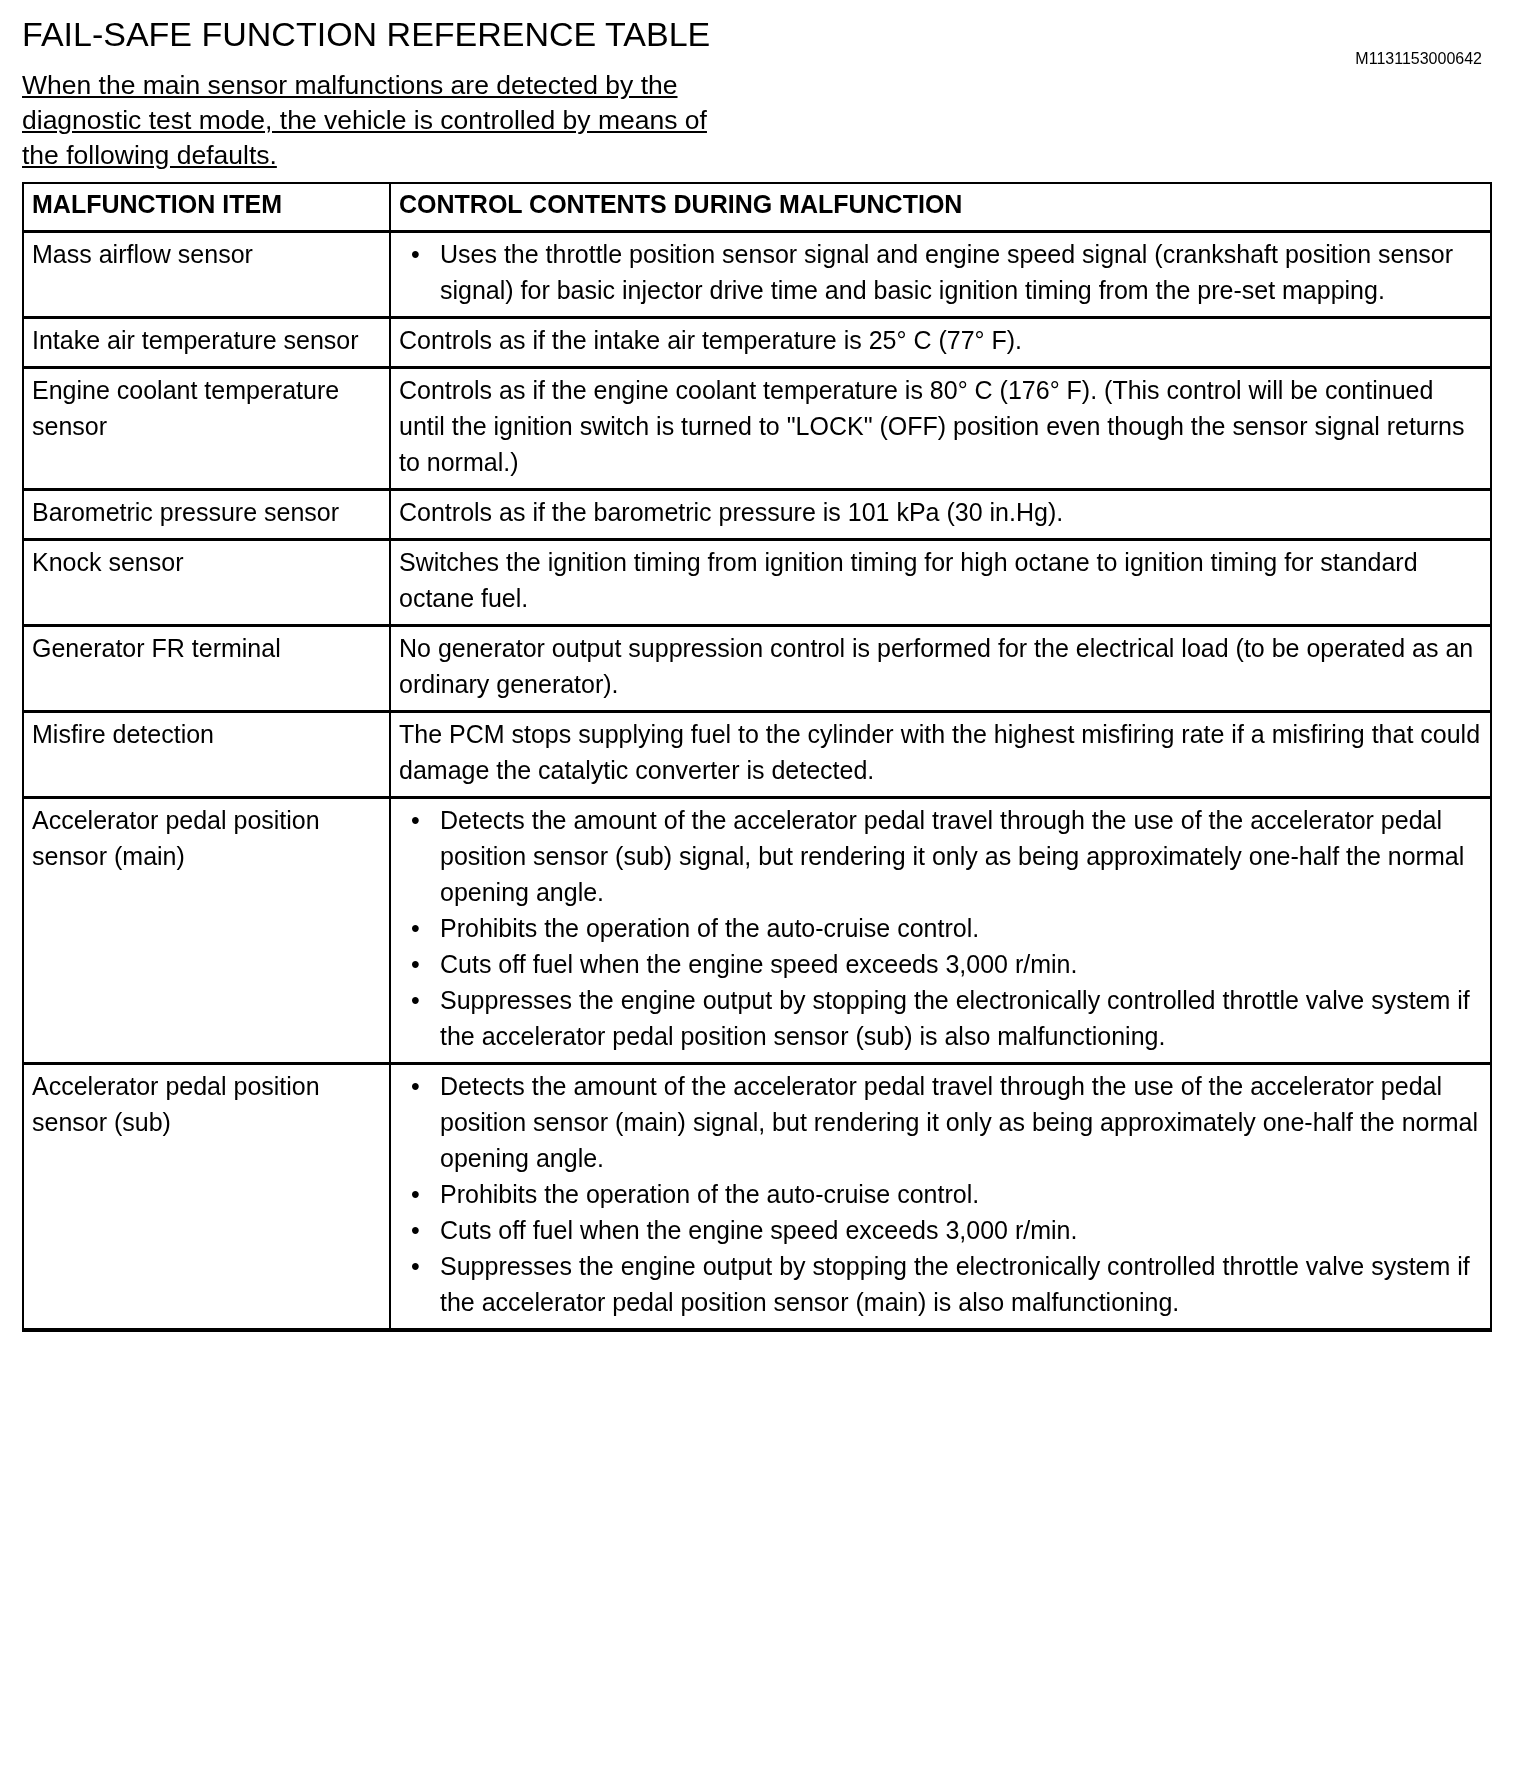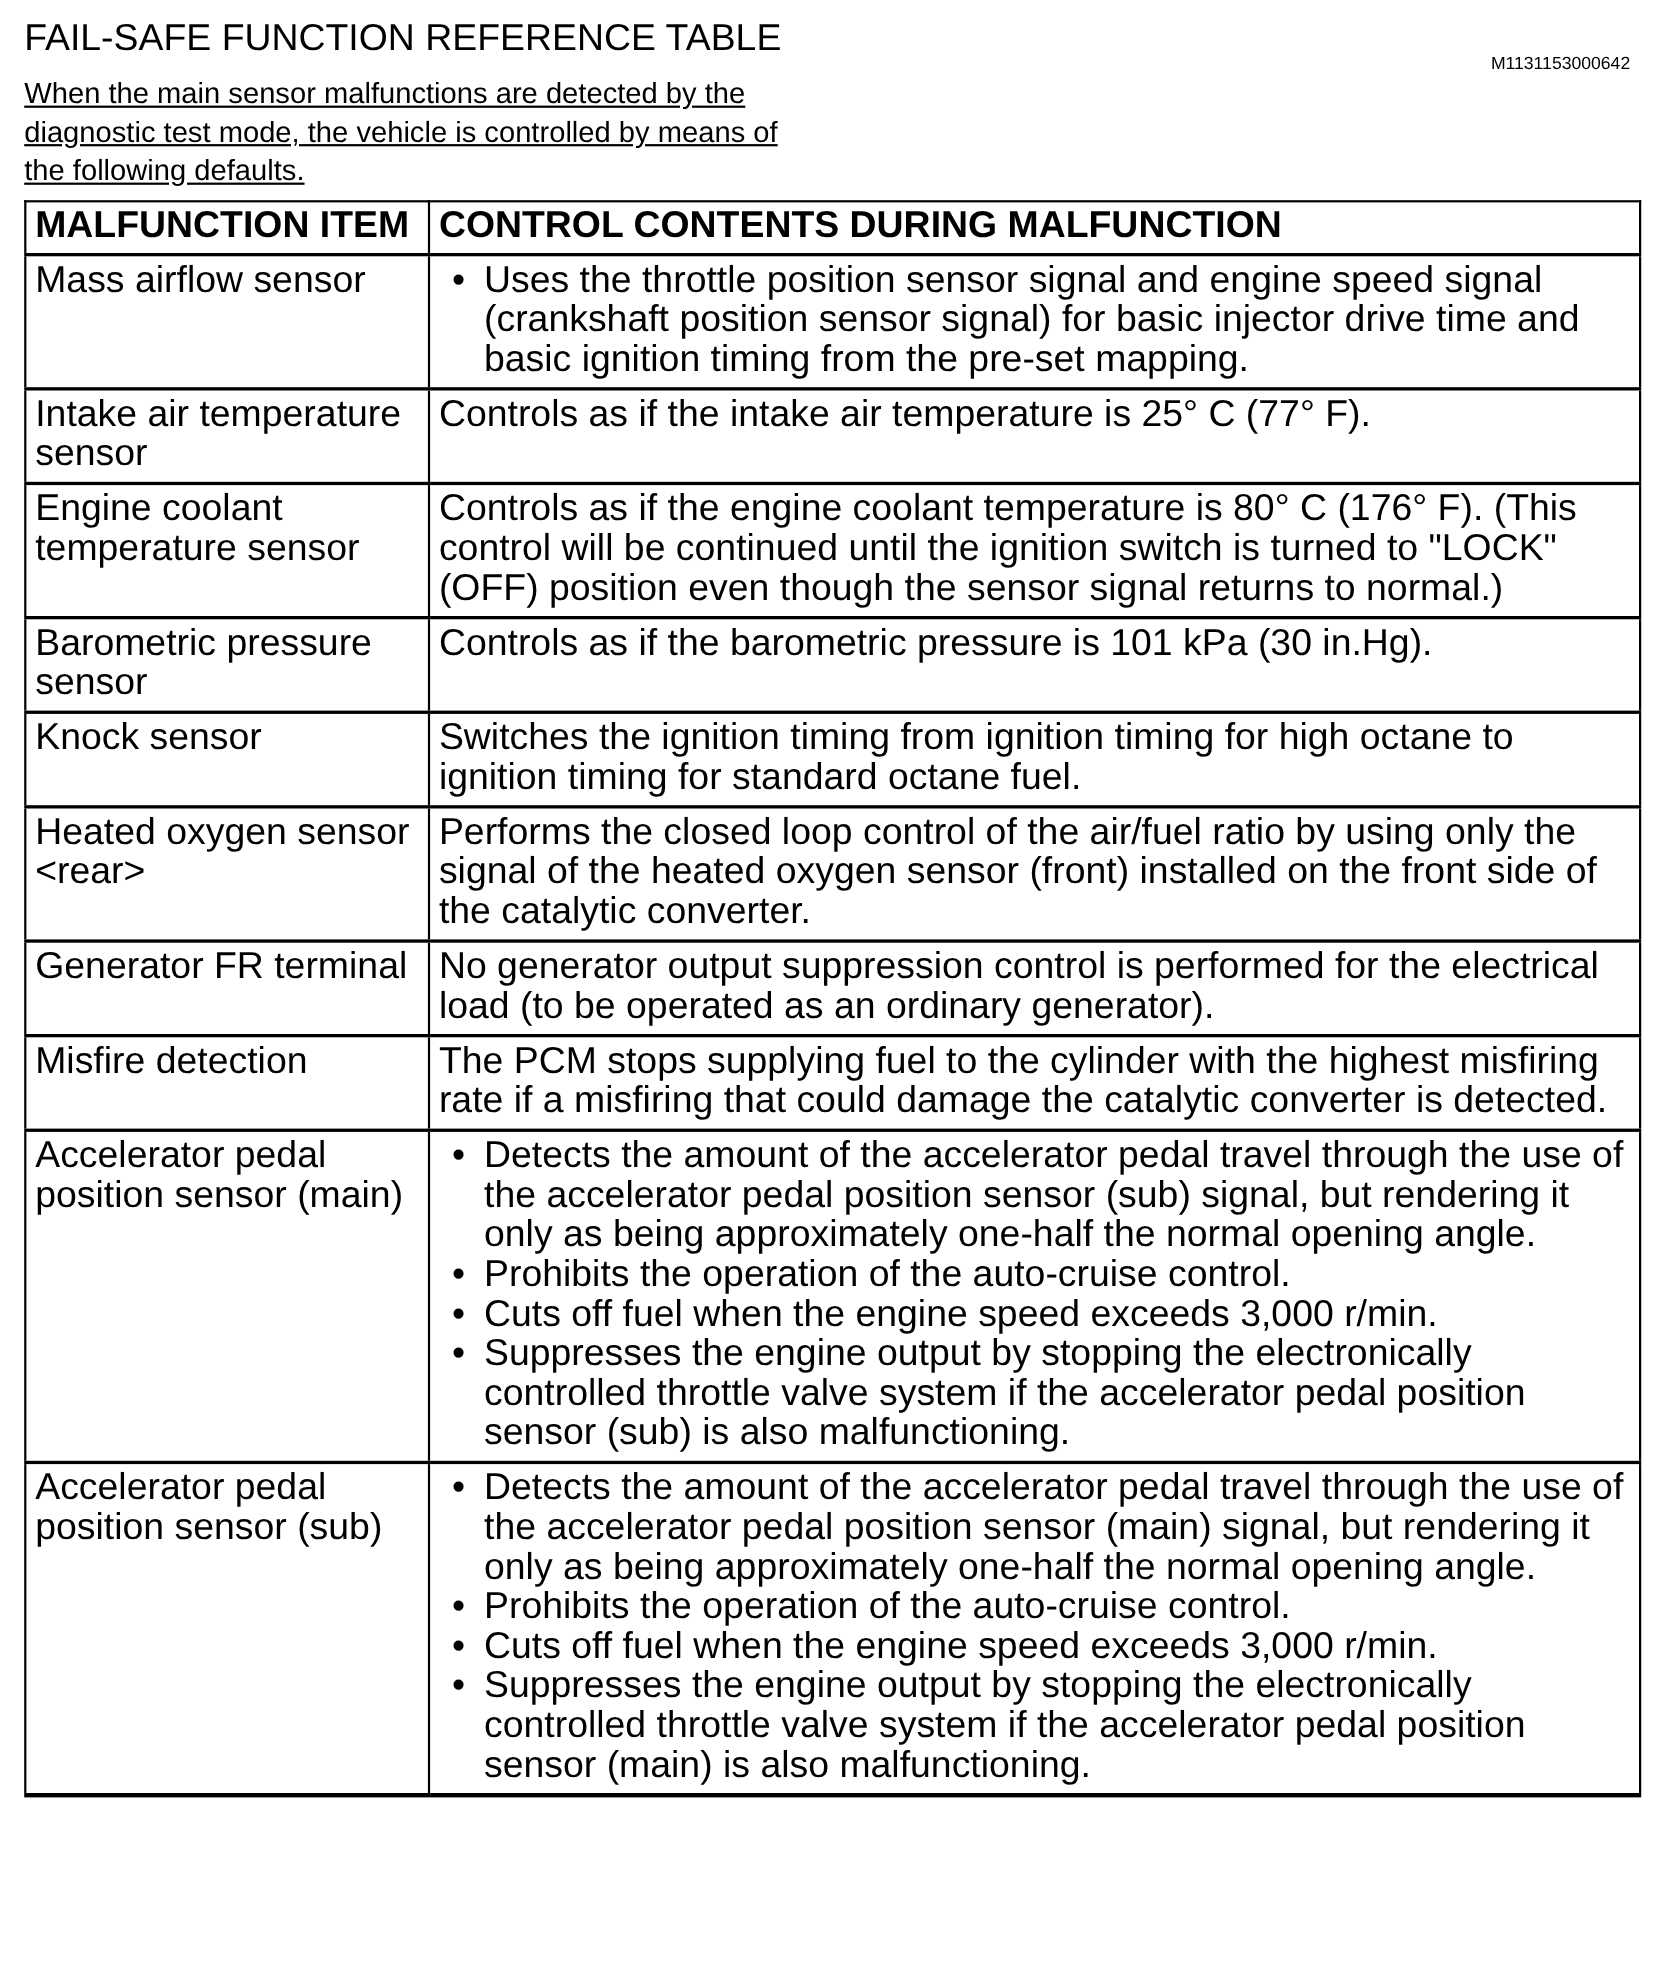--- a/index.html
+++ b/index.html
@@ -48,21 +48,21 @@
       top: 182px;
       width: 1468px;
       border-collapse: collapse;
       table-layout: fixed;
     }
     table.ref-table th,
     table.ref-table td {
       border: 2px solid #000000;
       vertical-align: top;
       text-align: left;
-      font-size: 34px;
+      font-size: 25px;
       line-height: 36px;
       padding: 0 8px 0 8px;
     }
     table.ref-table tr.row > td {
       border-top-width: 3px;
     }
     table.ref-table th {
       font-weight: bold;
       height: 44px;
       padding-top: 2px;
@@ -129,24 +129,20 @@
       </tr>
       <tr class="row">
         <td>Barometric pressure sensor</td>
         <td><span>Controls as if the barometric pressure is 101 kPa (30 in.Hg).</span></td>
       </tr>
       <tr class="row">
         <td>Knock sensor</td>
         <td><span>Switches the ignition timing from ignition timing for high octane to ignition timing for standard octane fuel.</span></td>
       </tr>
       <tr class="row">
-        <td>Heated oxygen sensor &lt;rear&gt;</td>
-        <td><span>Performs the closed loop control of the air/fuel ratio by using only the signal of the heated oxygen sensor (front) installed on the front side of the catalytic converter.</span></td>
-      </tr>
-      <tr class="row">
         <td>Generator FR terminal</td>
         <td><span>No generator output suppression control is performed for the electrical load (to be operated as an ordinary generator).</span></td>
       </tr>
       <tr class="row">
         <td>Misfire detection</td>
         <td><span>The PCM stops supplying fuel to the cylinder with the highest misfiring rate if a misfiring that could damage the catalytic converter is detected.</span></td>
       </tr>
       <tr class="row">
         <td>Accelerator pedal position sensor (main)</td>
         <td>

